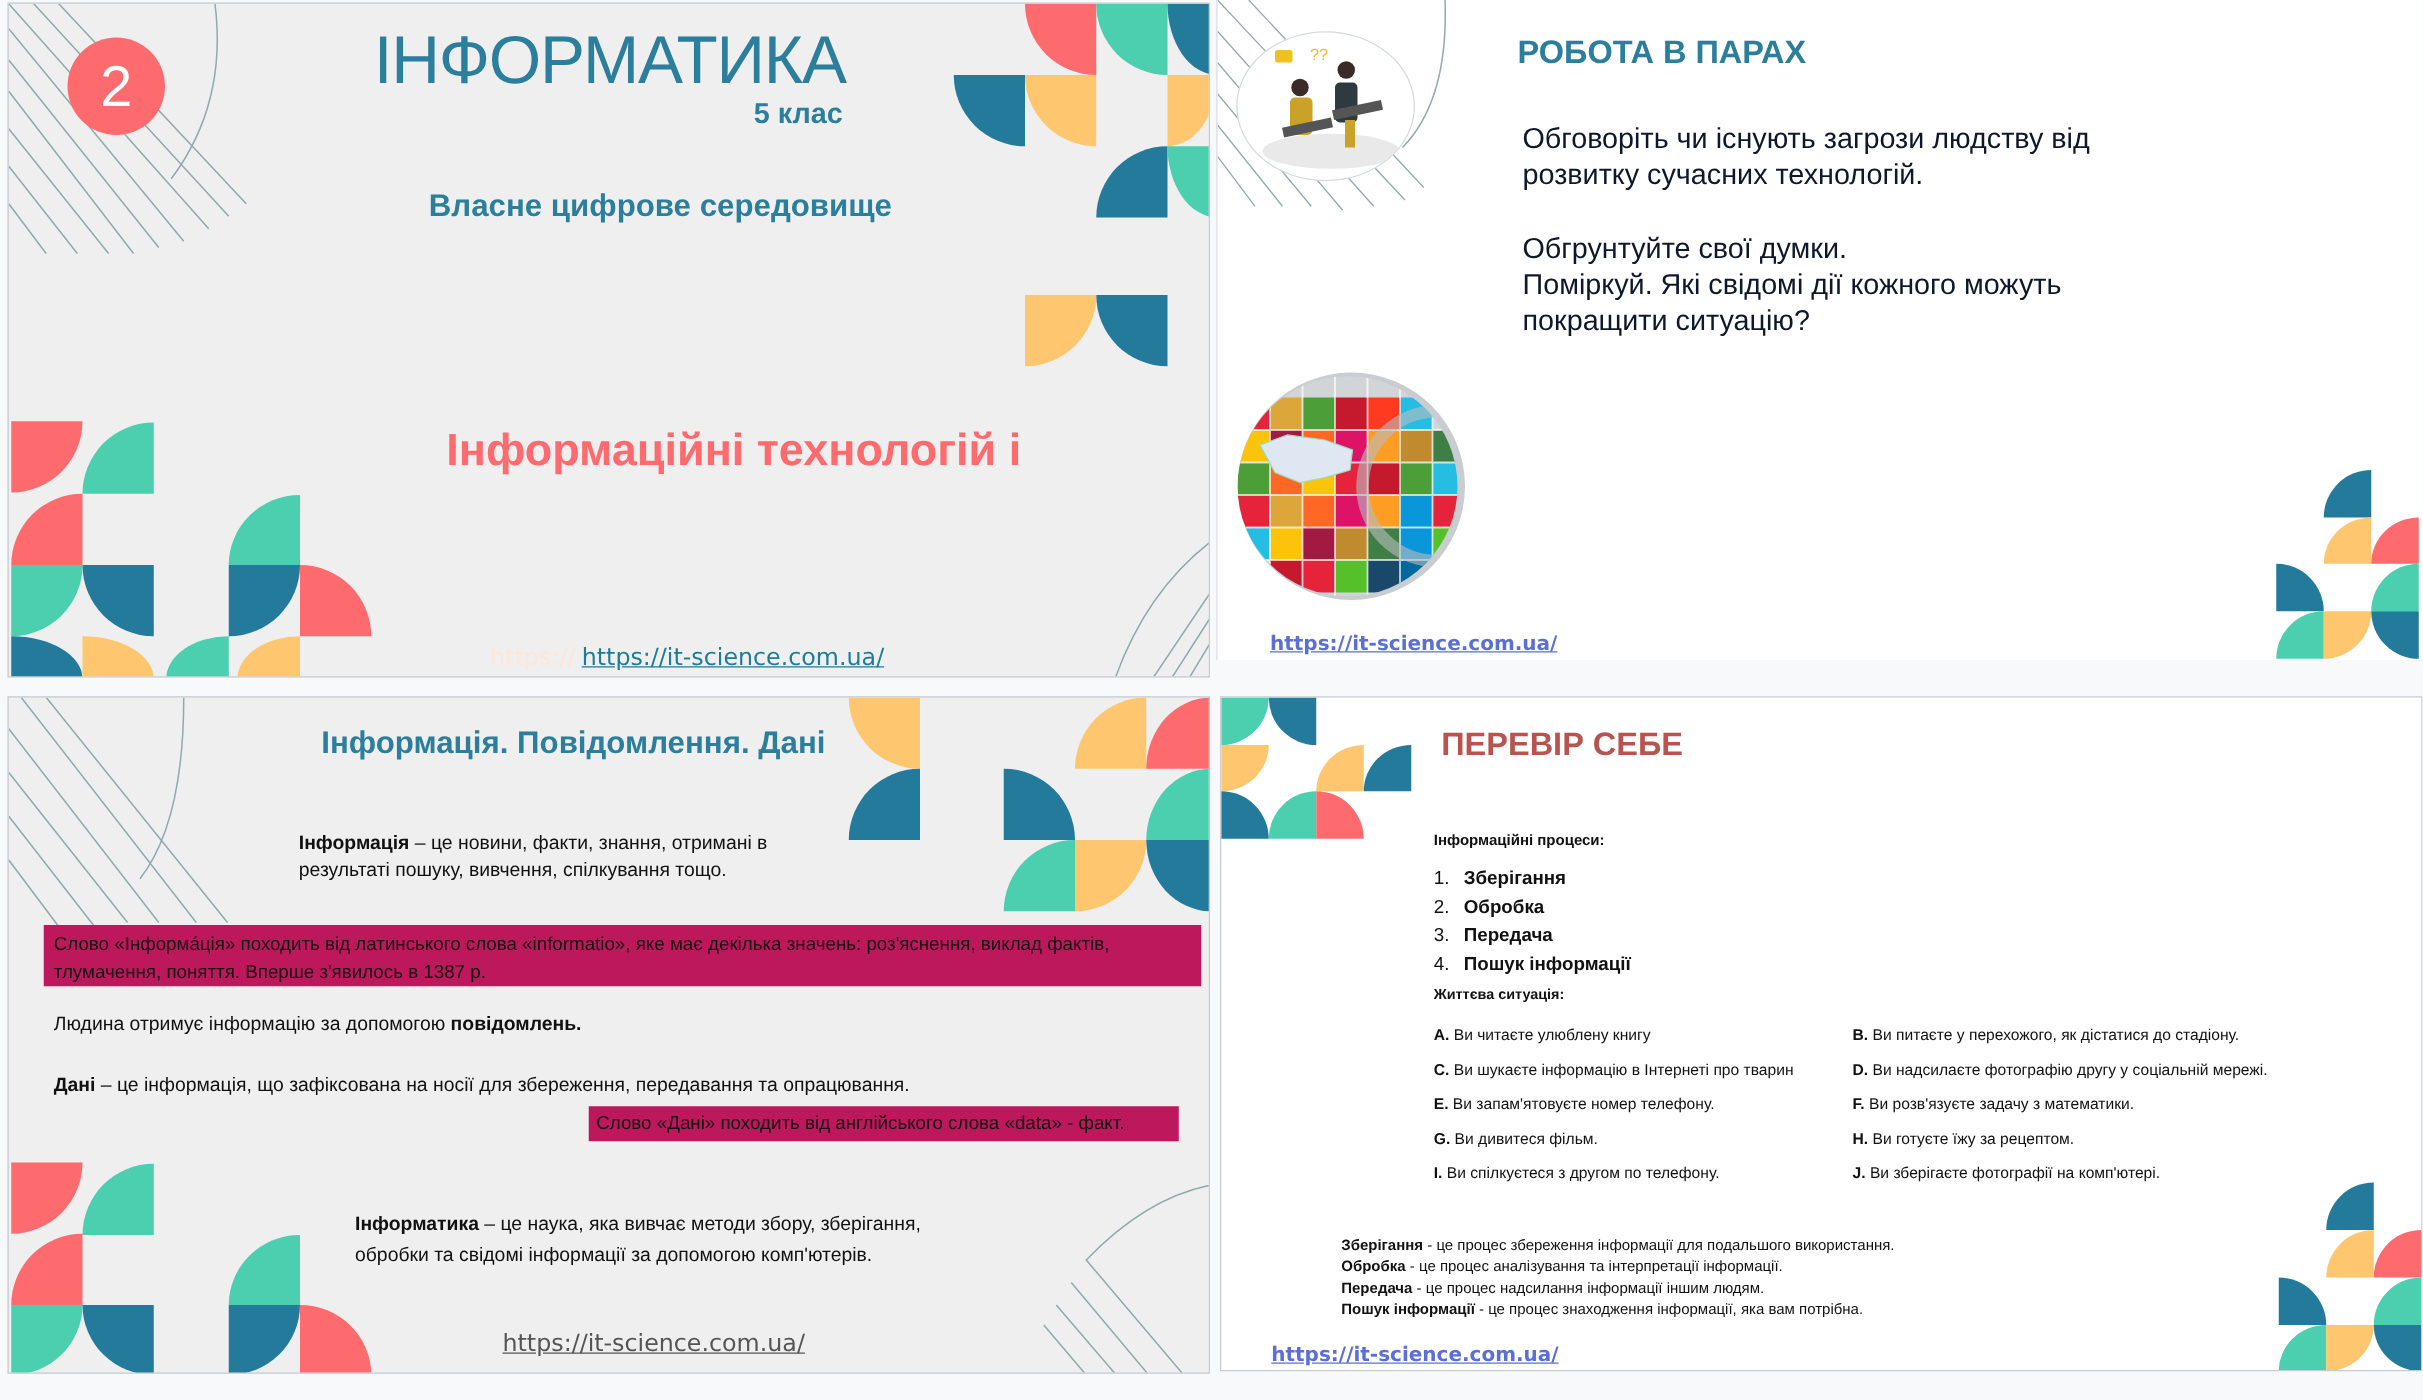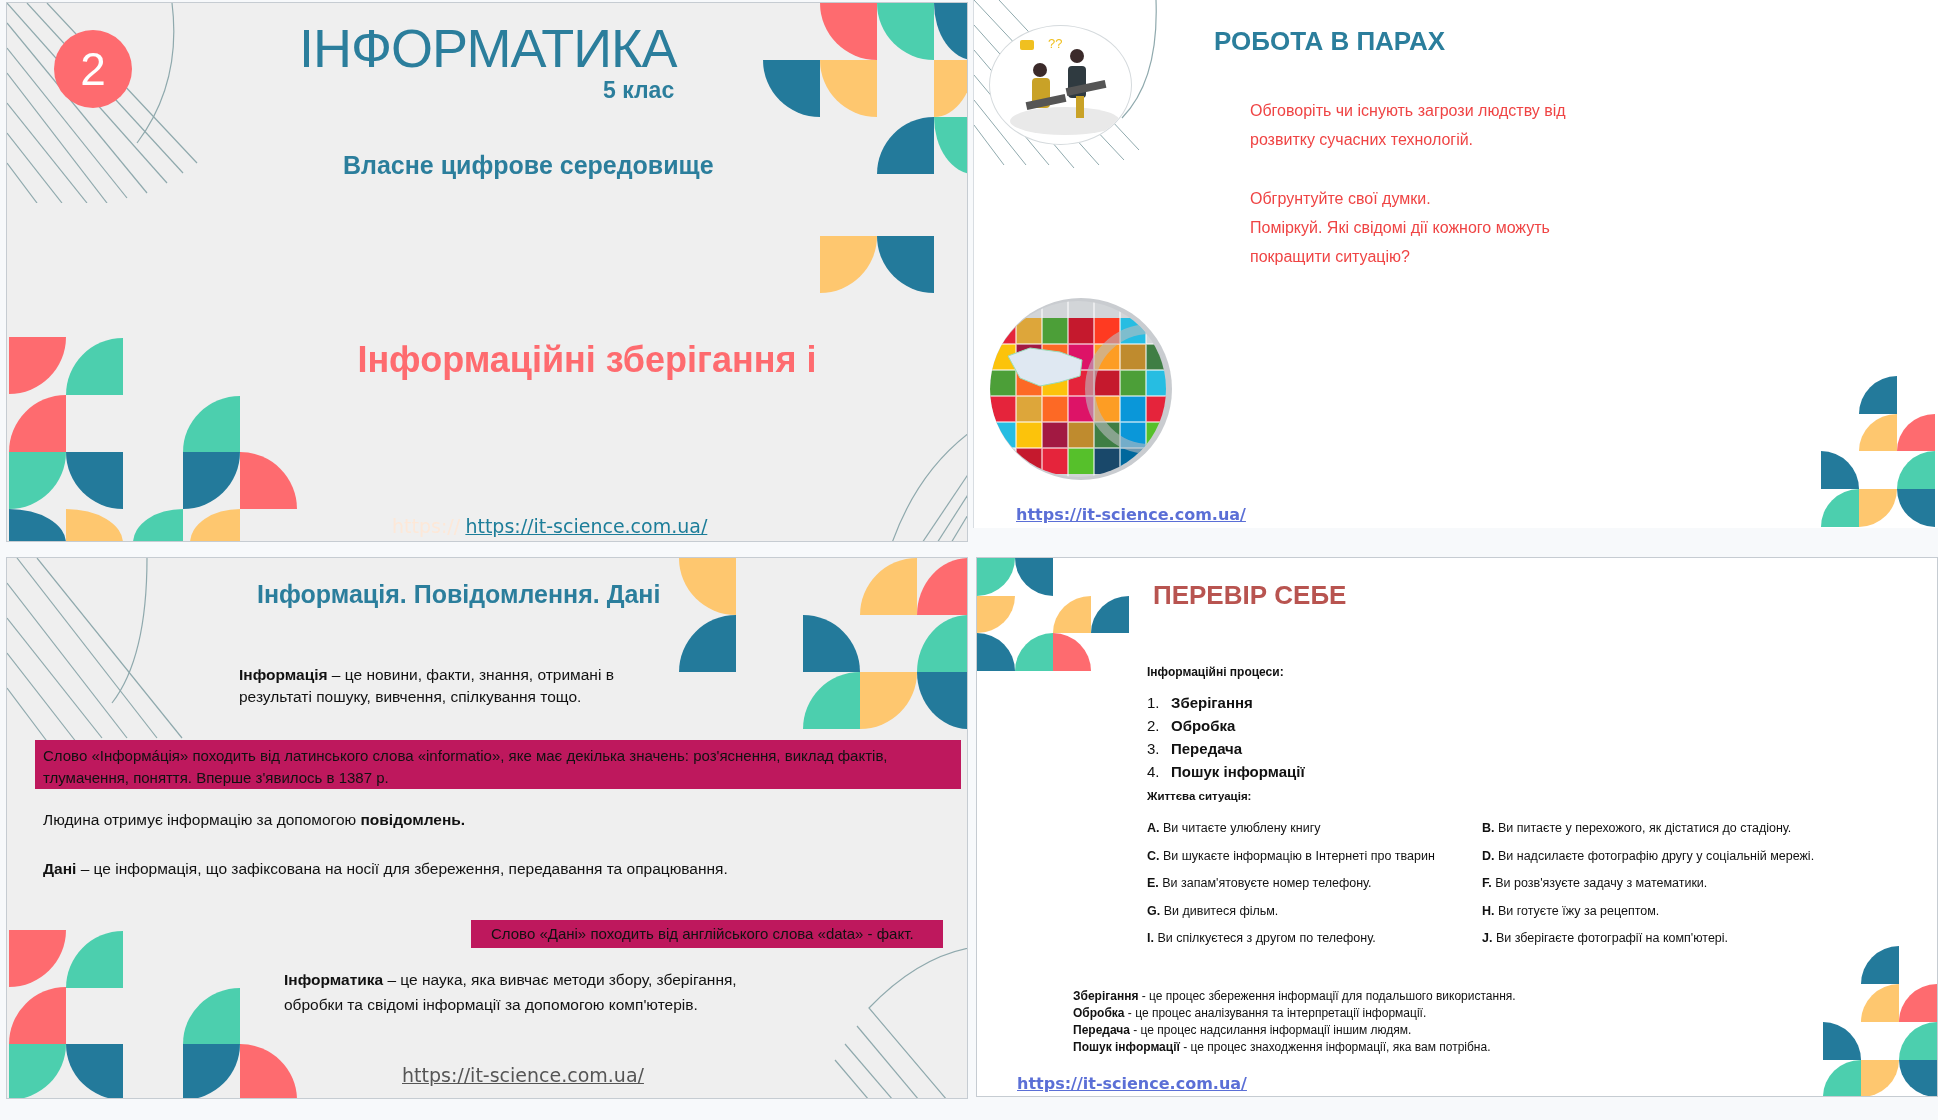--- a/index.html
+++ b/index.html
@@ -42,21 +42,21 @@
       </g>
       <path d="M165 0 Q175 80 130 140" stroke="#8fa9ad" stroke-width="1.2" fill="none"></path>
     </svg>
     <div class="abs" style="left:47px;top:27px;width:78px;height:78px;border-radius:50%;background:#fe6b6f;color:#fff;font-size:46px;display:flex;align-items:center;justify-content:center;font-family:'Liberation Sans',sans-serif;">
       <span>2</span>
     </div>
     <div class="abs t-title" style="left:292px;top:14px;font-size:54px;letter-spacing:-1px;">ІНФОРМАТИКА</div>
     <div class="abs t-title" style="left:596px;top:74px;font-size:23px;font-weight:bold;">5 клас</div>
     <div class="abs t-title" style="left:336px;top:148px;font-size:25px;font-weight:bold;">Власне цифрове середовище</div>
     <div class="abs" style="left:300px;top:334px;width:560px;text-align:center;color:#fe6b6f;font-size:36px;font-weight:bold;line-height:46px;">
-      <div>Інформаційні зберігання і</div>
+      <div>Інформаційні технологій і</div>
     </div>
     <div class="abs" style="left:385px;top:512px;font-size:19px;">
       <span class="link" style="color:#fde8d8;text-decoration:none;">https://</span>
       <a class="link" style="color:#1c7d99;">https://it-science.com.ua/</a>
     </div>
 
     <div class="q coral r-bl" style="left:813px;top:0;width:57px;height:57px"></div>
     <div class="q mint r-bl" style="left:870px;top:0;width:57px;height:57px"></div>
     <div class="q teal r-bl" style="left:927px;top:0;width:40px;height:57px"></div>
     <div class="q teal r-bl" style="left:756px;top:57px;width:57px;height:57px"></div>
@@ -110,21 +110,21 @@
         <rect x="36" y="72" width="40" height="8" fill="#555" transform="rotate(-12 56 76)"></rect>
         <rect x="78" y="40" width="18" height="32" rx="4" fill="#2f3a40"></rect>
         <circle cx="87" cy="30" r="7" fill="#3b2a2a"></circle>
         <rect x="76" y="58" width="40" height="8" fill="#555" transform="rotate(-12 96 62)"></rect>
         <rect x="86" y="70" width="8" height="22" fill="#c9a227"></rect>
         <text x="58" y="22" font-size="13" fill="#f0c020" font-family="Liberation Sans, sans-serif">??</text>
         <rect x="30" y="14" width="14" height="10" rx="2" fill="#f0c020"></rect>
       </svg>
     </div>
     <div class="abs" style="left:240px;top:26px;font-size:26px;font-weight:bold;color:#2b7e9c;">РОБОТА В ПАРАХ</div>
-    <div class="abs body-text" style="left:276px;top:96px;font-size:16px;line-height:29px;color:#ef4444;">
+    <div class="abs body-text" style="left:244px;top:96px;font-size:23px;line-height:29px;color:#0f172a;">
       <div>Обговоріть чи існують загрози людству від</div>
       <div>розвитку сучасних технологій.</div>
       <div style="height:30px"></div>
       <div>Обгрунтуйте свої думки.</div>
       <div>Поміркуй. Які свідомі дії кожного можуть</div>
       <div>покращити ситуацію?</div>
     </div>
     <div class="abs" style="left:16px;top:298px;width:182px;height:182px;border-radius:50%;overflow:hidden;background:#c9ccd0;">
       <svg width="182" height="182" viewBox="0 0 182 182">
         <defs>
@@ -216,21 +216,21 @@
     <div class="abs body-text hl" style="left:28px;top:182px;width:926px;height:49px;padding:5px 8px;font-size:15px;line-height:22px;">
       <div>Слово «Інформáція» походить від латинського слова «informatio», яке має декілька значень: роз'яснення, виклад фактів,</div>
       <div>тлумачення, поняття. Вперше з'явилось в 1387 р.</div>
     </div>
     <div class="abs body-text" style="left:36px;top:253px;font-size:15.5px;">
       <span>Людина отримує інформацію за допомогою </span><b>повідомлень.</b>
     </div>
     <div class="abs body-text" style="left:36px;top:302px;font-size:15.5px;">
       <b>Дані</b><span> – це інформація, що зафіксована на носії для збереження, передавання та опрацювання.</span>
     </div>
-    <div class="abs body-text hl" style="left:464px;top:327px;width:472px;height:28px;padding:5px 20px;font-size:15px;margin-top:35px;">Слово «Дані» походить від англійського слова «data» - факт.</div>
+    <div class="abs body-text hl" style="left:464px;top:327px;width:472px;height:28px;padding:5px 6px;font-size:15px;">Слово «Дані» походить від англійського слова «data» - факт.</div>
     <div class="abs body-text" style="left:277px;top:409px;font-size:15.5px;line-height:25px;">
       <div><b>Інформатика</b><span> – це наука, яка вивчає методи збору, зберігання,</span></div>
       <div>обробки та свідомі інформації за допомогою комп'ютерів.</div>
     </div>
     <a class="abs link" style="left:395px;top:506px;font-size:19px;color:#555;">https://it-science.com.ua/</a>
 
     <div class="q sun r-bl" style="left:672px;top:0;width:57px;height:57px"></div>
     <div class="q teal r-tl" style="left:672px;top:57px;width:57px;height:57px"></div>
     <div class="q sun r-tl" style="left:853px;top:0;width:57px;height:57px"></div>
     <div class="q coral r-tl" style="left:910px;top:0;width:52px;height:57px"></div>

